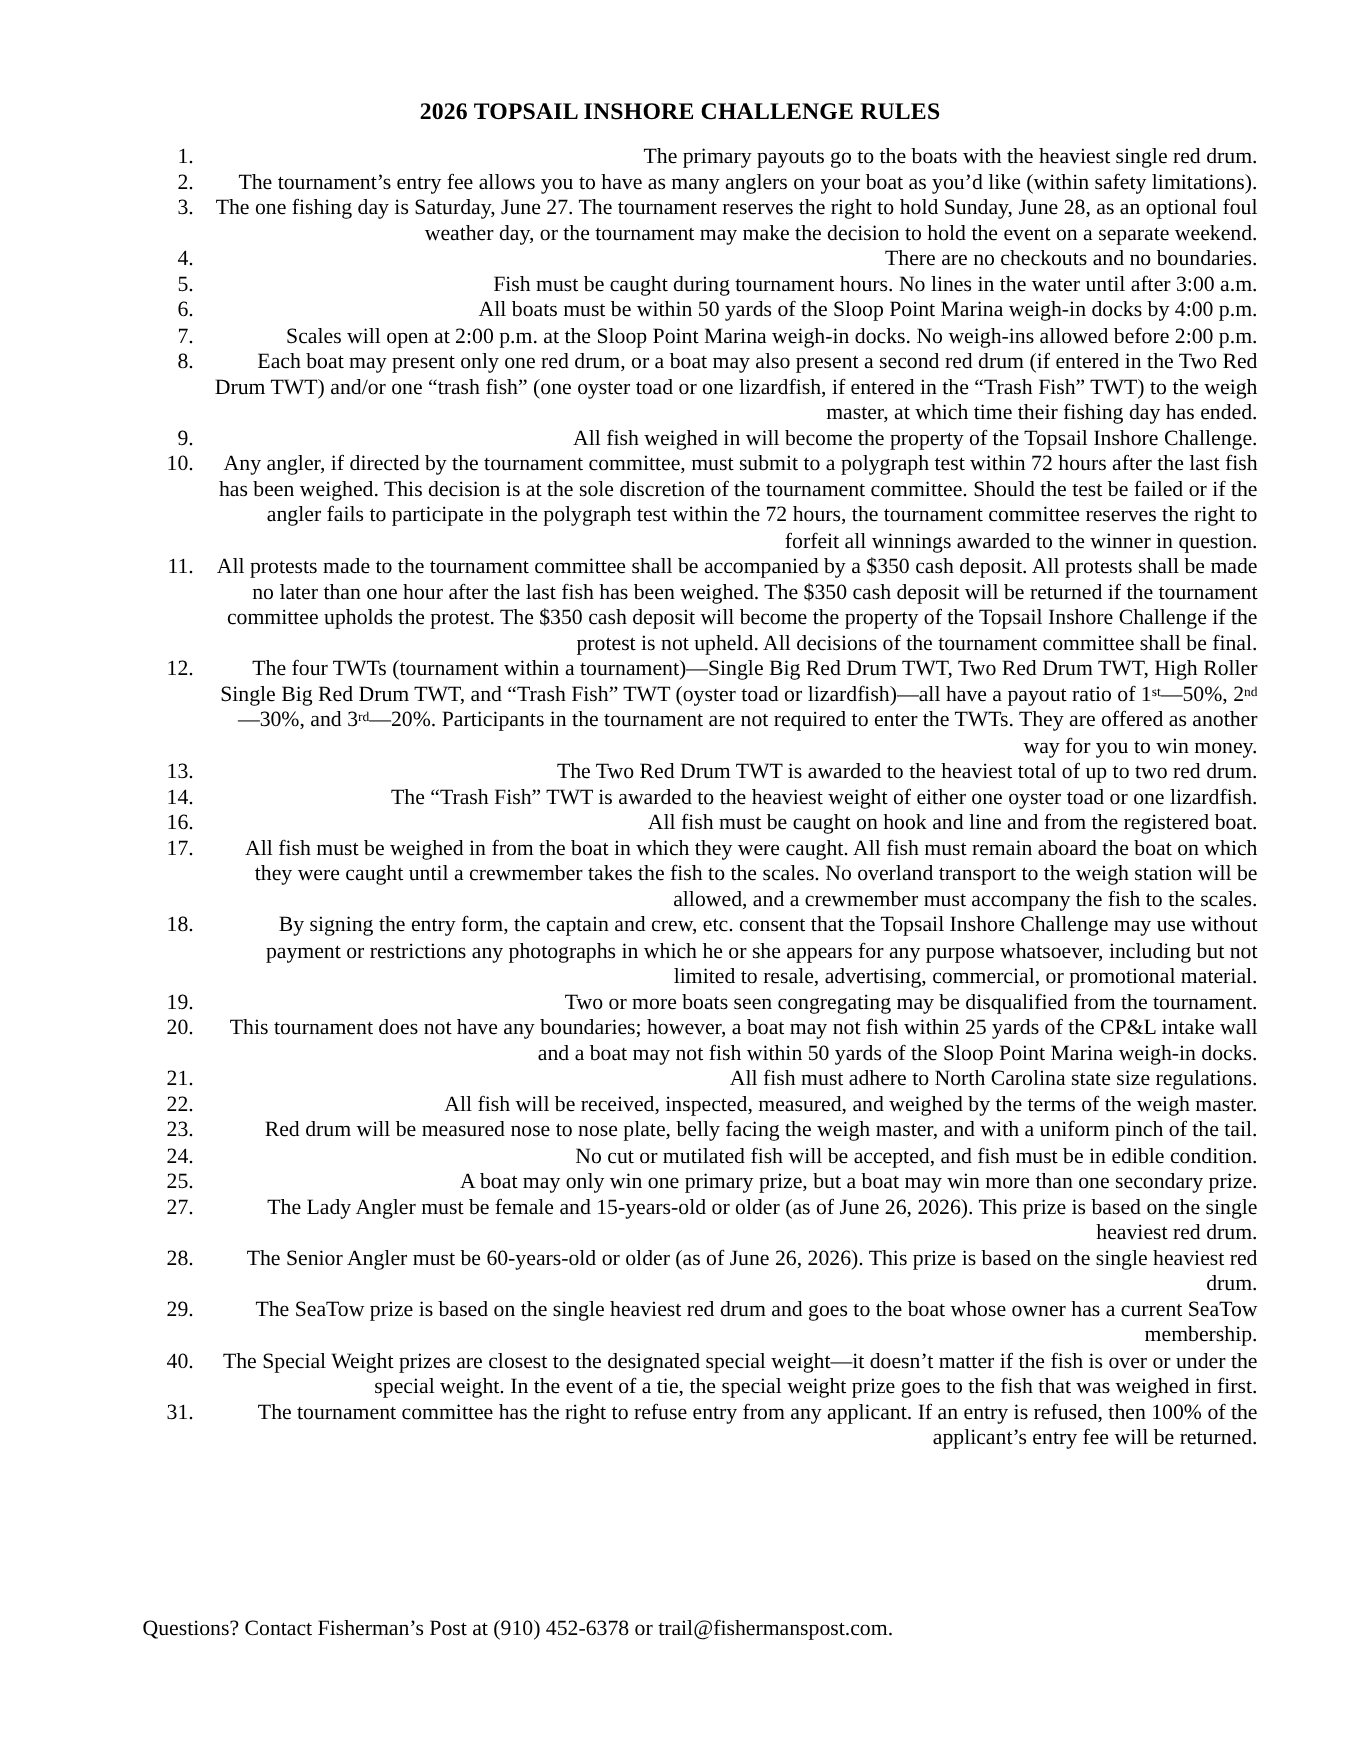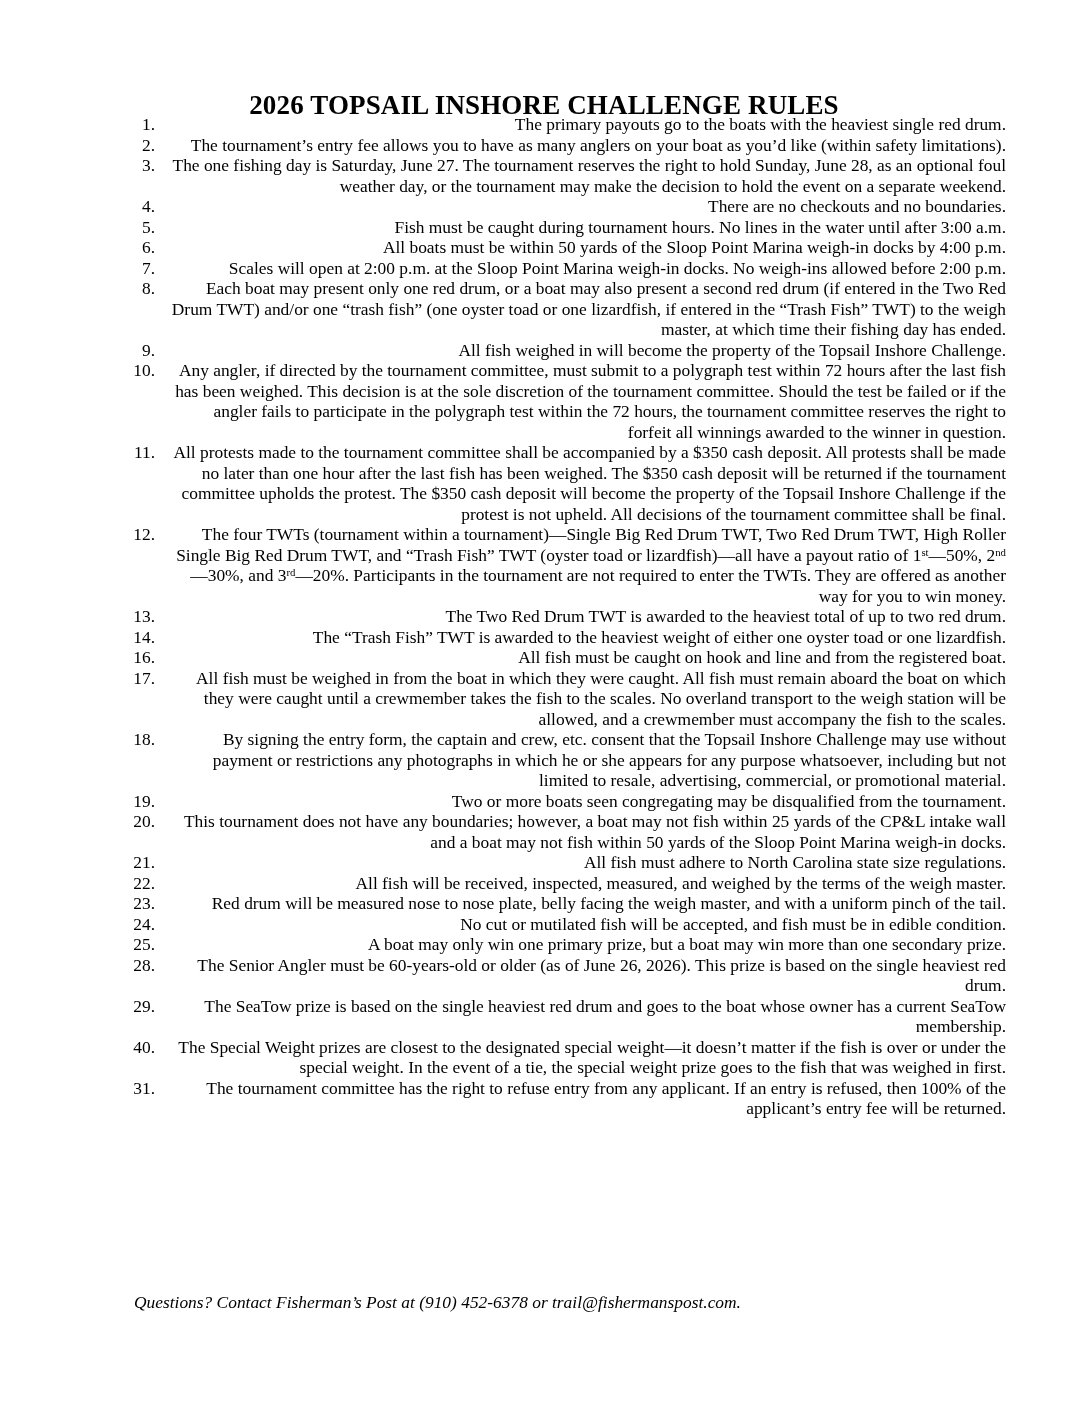--- a/index.html
+++ b/index.html
@@ -20,24 +20,24 @@
     width: 1088px;
     height: 1408px;
     box-sizing: border-box;
     padding: 0;
     overflow: hidden;
     background: #fff;
   }
   .doc-title {
     text-align: center;
     font-weight: bold;
-    font-size: 27px;
+    font-size: 19px;
     letter-spacing: 0.15px;
-    margin: 0;
-    padding-top: 92px;
+    margin: 12px;
+    padding-top: 65px;
     line-height: 26px;
   }
   .rules-list {
     list-style: none;
     margin: 0;
     padding: 0;
     position: absolute;
     top: 114px;
     left: 122px;
     width: 884px;
@@ -65,26 +65,25 @@
     text-align: right;
     hyphens: none;
   }
   .rule-text sup {
     font-size: 0.62em;
     vertical-align: 0.42em;
     line-height: 0;
   }
   .contact-line {
     position: absolute;
-    left: 134px;
+    left: 114px;
     top: 1292px;
     font-size: 17.4px;
     line-height: 20.5px;
     width: 884px;
-    font-style: italic;
   }
 </style>
 </head>
 <body>
 
 <div class="page">
 
   <h1 class="doc-title">2026 TOPSAIL INSHORE CHALLENGE RULES</h1>
 
   <ol class="rules-list">
@@ -178,20 +177,24 @@
       </li>
       <li class="rule-item">
         <span class="rule-num">24.</span>
         <span class="rule-text">No cut or mutilated fish will be accepted, and fish must be in edible condition.</span>
       </li>
       <li class="rule-item">
         <span class="rule-num">25.</span>
         <span class="rule-text">A boat may only win one primary prize, but a boat may win more than one secondary prize.</span>
       </li>
       <li class="rule-item">
+        <span class="rule-num">27.</span>
+        <span class="rule-text">The Lady Angler must be female and 15-years-old or older (as of June 26, 2026). This prize is based on the single heaviest red drum.</span>
+      </li>
+      <li class="rule-item">
         <span class="rule-num">28.</span>
         <span class="rule-text">The Senior Angler must be 60-years-old or older (as of June 26, 2026). This prize is based on the single heaviest red drum.</span>
       </li>
       <li class="rule-item">
         <span class="rule-num">29.</span>
         <span class="rule-text">The SeaTow prize is based on the single heaviest red drum and goes to the boat whose owner has a current SeaTow membership.</span>
       </li>
       <li class="rule-item">
         <span class="rule-num">40.</span>
         <span class="rule-text">The Special Weight prizes are closest to the designated special weight—it doesn’t matter if the fish is over or under the special weight. In the event of a tie, the special weight prize goes to the fish that was weighed in first.</span>

